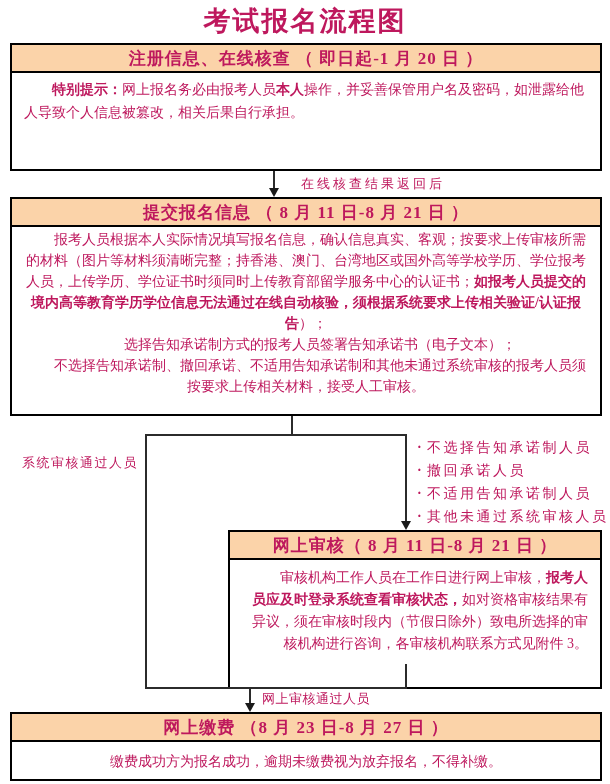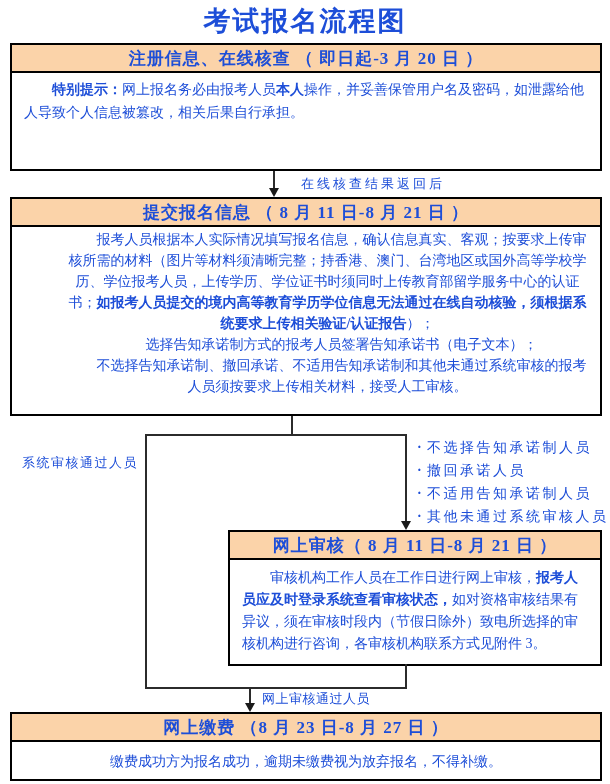--- a/index.html
+++ b/index.html
@@ -1,21 +1,21 @@
 <!DOCTYPE html>
 <html><head>
 <meta charset="utf-8">
 <style>
   html,body{margin:0;padding:0;background:#ffffff;}
   .page{
     position:relative;
     width:610px;height:784px;
     background:#ffffff;
     font-family:"Liberation Serif","DejaVu Serif",serif;
-    color:#1d4ed8;
+    color:#be185d;
     overflow:hidden;
   }
   .title{
     position:absolute;left:0;right:0;top:3px;
     margin:0;text-align:center;
     font-size:27px;font-weight:bold;letter-spacing:2px;
     font-family:"Liberation Serif","DejaVu Serif",serif;
   }
   .box{
     position:absolute;
@@ -32,23 +32,23 @@
     box-sizing:border-box;
   }
   .box-content{font-size:14px;}
   .box-content p{margin:0;text-indent:2em;}
   .b{font-weight:bold;}
 
   #box-register{left:10px;top:43px;width:592px;height:128px;}
   #box-register .box-content{padding:5px 12px 0;line-height:23px;}
 
   #box-submit{left:10px;top:197px;width:592px;height:219px;text-align:center;}
-  #box-submit .box-content{padding:2px 12px 0;line-height:21px;margin-left:43px;}
+  #box-submit .box-content{padding:2px 12px 0;line-height:21px;}
 
-  #box-review{left:228px;top:530px;width:374px;height:136px;}
+  #box-review{left:228px;top:530px;width:374px;height:159px;text-align:right;}
   #box-review .box-content{padding:7px 12px 0;line-height:22px;}
 
   #box-payment{left:10px;top:712px;width:592px;height:69px;}
   #box-payment .box-content{padding:9px 12px 0;text-align:center;line-height:22px;}
   #box-payment .box-content p{text-indent:0;}
 
   .line{position:absolute;background:#2b2b2b;}
   .arrow-down{
     position:absolute;width:0;height:0;
     border-left:5px solid transparent;
@@ -94,21 +94,21 @@
   #label-review-pass{left:262px;top:690px;letter-spacing:0.5px;}
 </style>
 </head>
 <body>
 
 <div class="page">
 
   <h1 class="title">考试报名流程图</h1>
 
   <section class="box" id="box-register">
-    <header class="box-header">注册信息、在线核查 （ 即日起-3 月 20 日 ）</header>
+    <header class="box-header">注册信息、在线核查 （ 即日起-1 月 20 日 ）</header>
     <div class="box-content">
       <p><span class="b">特别提示：</span><span>网上报名务必由报考人员</span><span class="b">本人</span><span>操作，并妥善保管用户名及密码，如泄露给他人导致个人信息被篡改，相关后果自行承担。</span></p>
     </div>
   </section>
 
   <div class="line" id="v1"></div>
   <div class="arrow-down" id="a1"></div>
   <span class="flow-label" id="label-after-check">在线核查结果返回后</span>
 
   <section class="box" id="box-submit">

